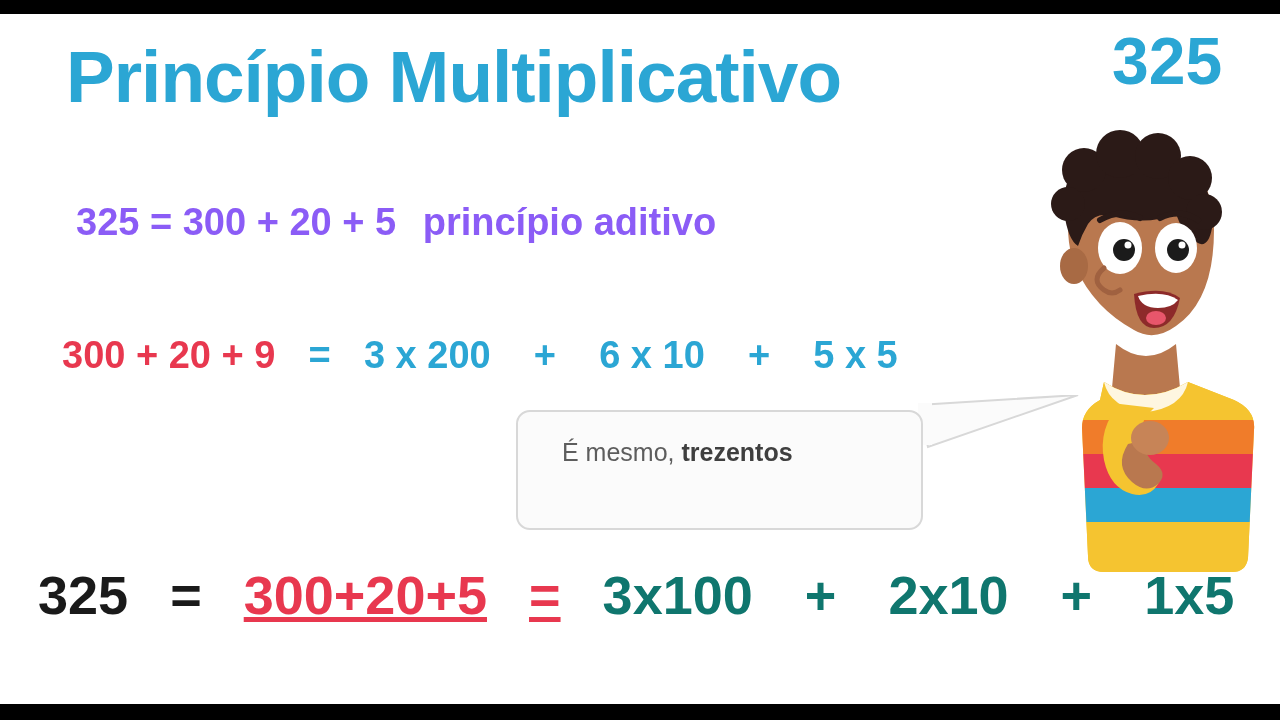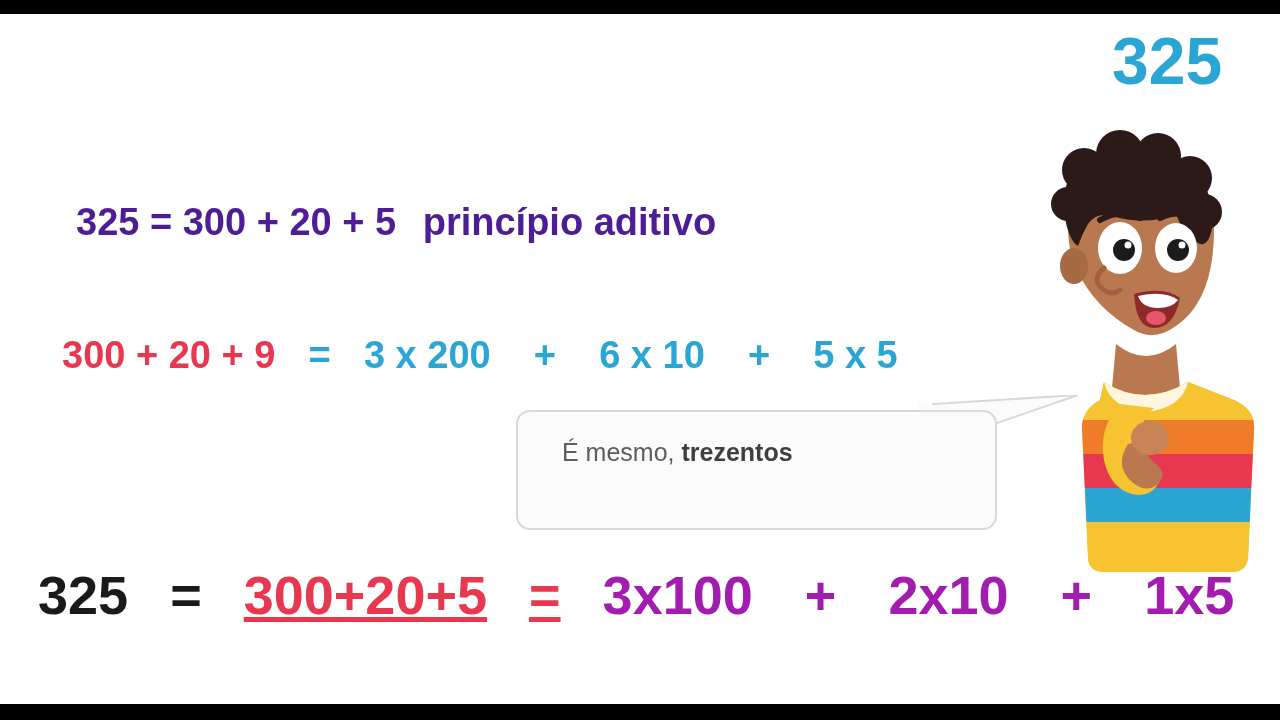--- a/index.html
+++ b/index.html
@@ -51,47 +51,47 @@
   .eqline {
     position: absolute;
     white-space: nowrap;
     line-height: 1;
     font-weight: bold;
   }
   #line1 {
     left: 76px;
     top: 203px;
     font-size: 38px;
-    color: #4c1d95;
+    color: #8b5cf6;
   }
   #line1 .lbl { margin-left: 16px; }
   #line2 {
     left: 62px;
     top: 336px;
     font-size: 38px;
   }
   #line2 .red { color: #e8384f; }
   #line2 .blue { color: #2ba6d4; }
   #line3 {
     left: 38px;
     top: 568px;
     font-size: 54px;
   }
   #line3 .black { color: #1a1a1a; }
   #line3 .red { color: #e8384f; text-decoration: underline; }
-  #line3 .blue { color: #a21caf; }
+  #line3 .blue { color: #0f766e; }
   .sp { display: inline-block; width: 12px; }
   .sp-wide { display: inline-block; width: 22px; }
 
   
   #bubble {
     position: absolute;
     left: 516px;
     top: 410px;
-    width: 481px;
+    width: 407px;
     height: 120px;
     background: #fbfbfb;
     border: 2px solid #d8d8d8;
     border-radius: 14px;
     box-sizing: border-box;
     padding: 22px 0 0 44px;
   }
   #bubble .btext {
     font-size: 25px;
     line-height: 1.45;
@@ -117,20 +117,21 @@
   }
 </style>
 </head>
 <body>
 
 <div id="stage">
 
   <div class="bar top"></div>
   <div class="bar bottom"></div>
 
+  <div id="title">Princípio Multiplicativo</div>
   <div id="title-number">325</div>
 
   <div class="eqline" id="line1">
     <span>325 = 300 + 20 + 5</span>
     <span class="lbl">princípio aditivo</span>
   </div>
 
   <div class="eqline" id="line2">
     <span class="red">300 + 20 + 9</span>
     <span class="sp"></span>

